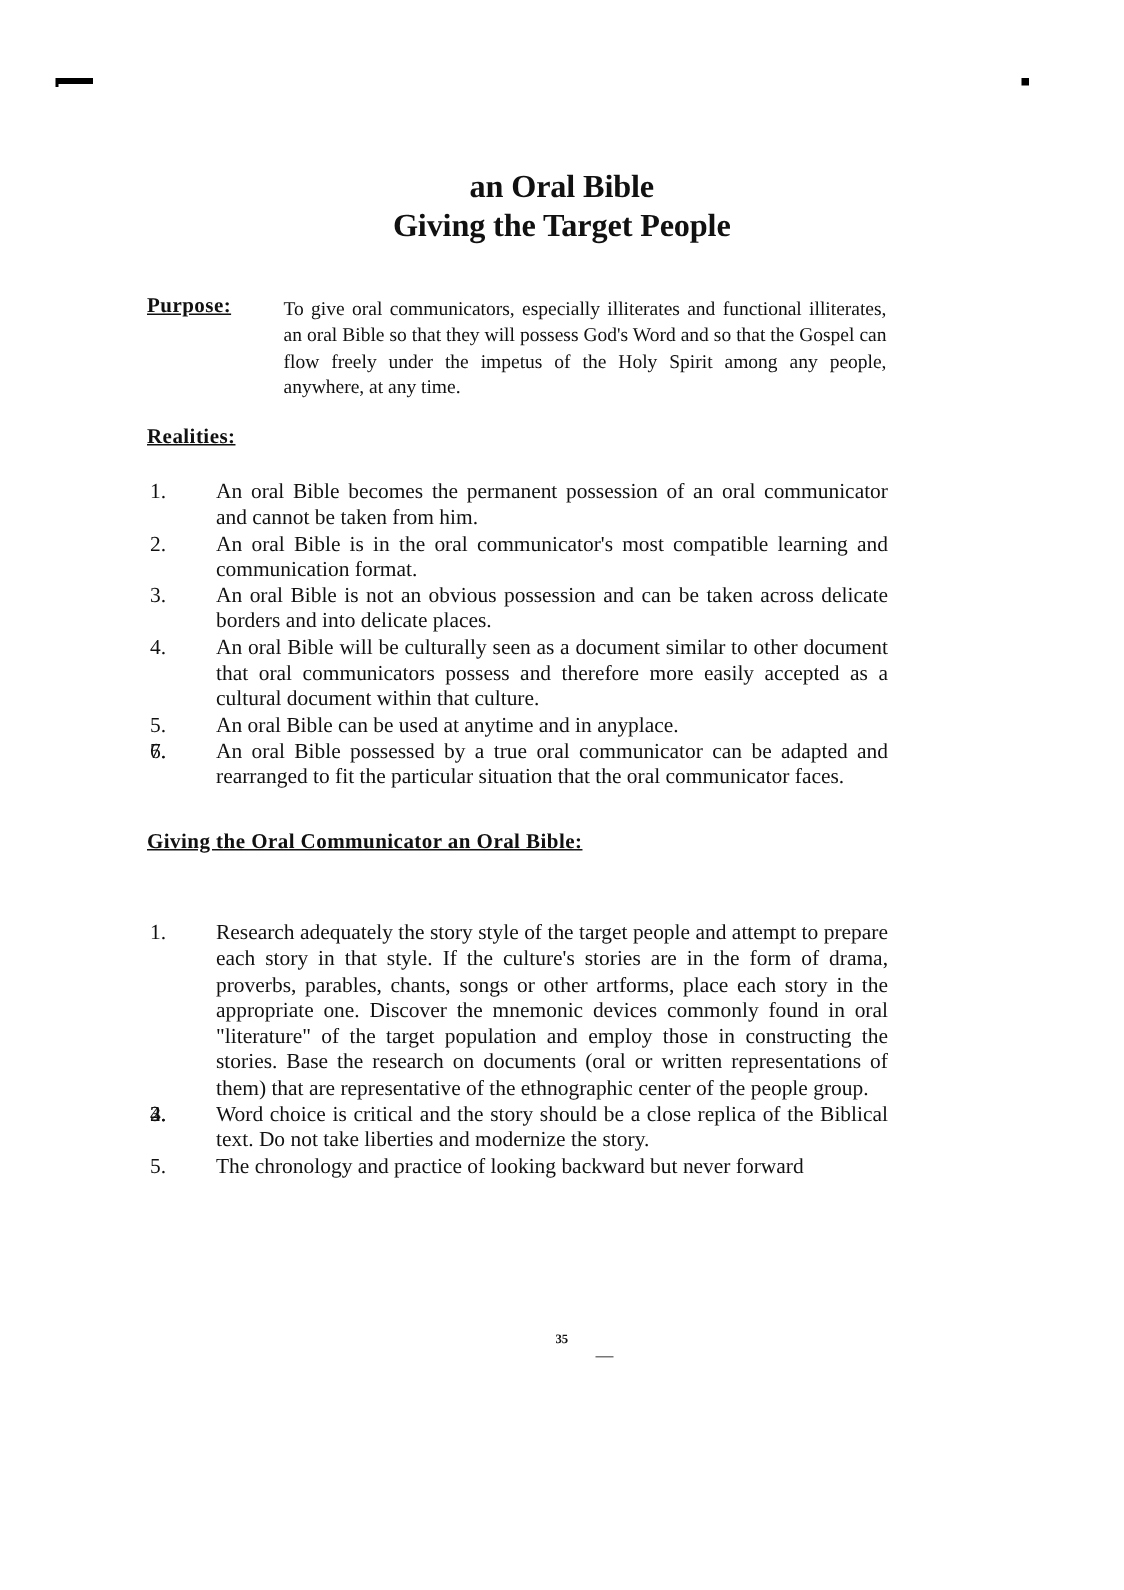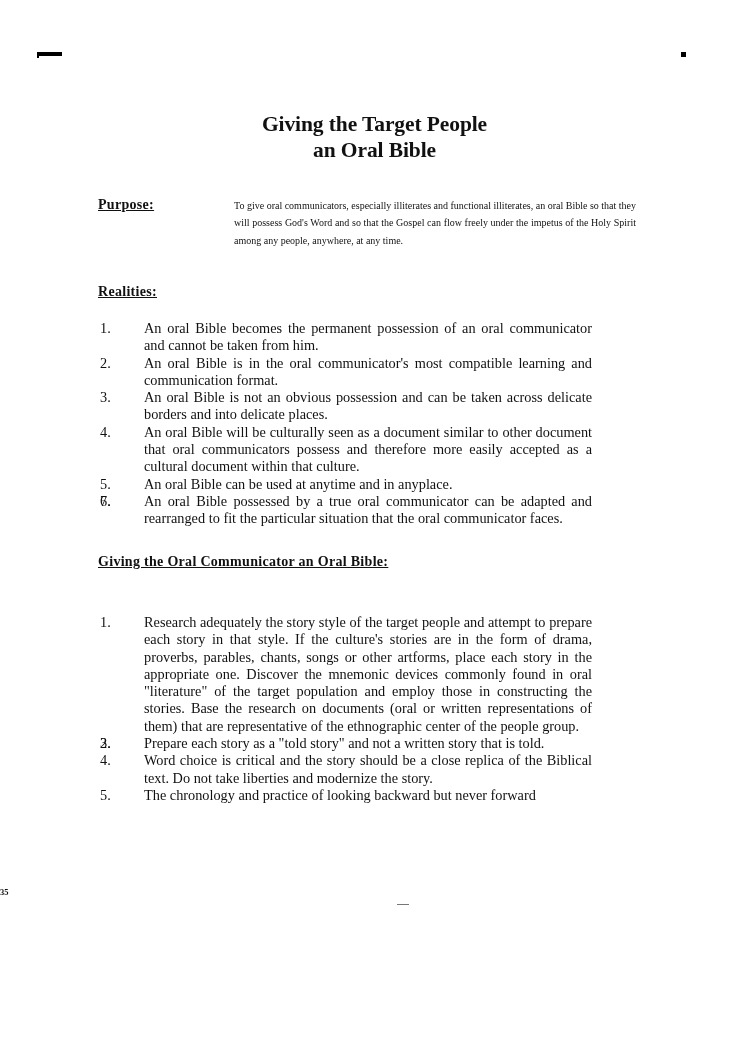--- a/index.html
+++ b/index.html
@@ -5,40 +5,40 @@
   html, body { margin: 0; padding: 0; background: #ffffff; }
   body { width: 749px; height: 1060px; position: relative; overflow: hidden;
          font-family: "Liberation Serif", "DejaVu Serif", serif; color: #111; }
   .mark-tl { position: absolute; left: 37px; top: 52px; width: 25px; height: 4px; background: #000; }
   .mark-tl::after { content: ""; position: absolute; left: 0; top: 4px; width: 2px; height: 2px; background: #000; }
   .mark-tr { position: absolute; left: 681px; top: 52px; width: 5px; height: 5px; background: #000; }
   .title { position: absolute; left: 0; width: 749px; top: 111px; text-align: center;
            font-weight: bold; font-size: 21.5px; line-height: 26px; letter-spacing: -0.1px; }
   .label { font-weight: bold; font-size: 14px; letter-spacing: 0.3px; text-decoration: underline; }
   .purpose-label { position: absolute; left: 98px; top: 197px; }
-  .purpose-text { position: absolute; left: 189px; top: 197px; width: 402px; font-size: 10px;
-                  line-height: 17.3px; text-align: justify; margin-left: 45px; }
+  .purpose-text { position: absolute; left: 189px; top: 197px; width: 402px; font-size: 13px;
+                  line-height: 17.3px; text-align: justify; }
   .section-head { position: absolute; left: 98px; }
   .list { position: absolute; left: 98px; width: 494px; margin: 0; padding: 0; list-style: none; }
   .list li { position: relative; padding-left: 46px; font-size: 14.3px; line-height: 17.3px;
              text-align: justify; }
   .list li .num { position: absolute; left: 2px; top: 0; }
-  .page-num { position: absolute; left: 0; width: 749px; text-align: left; top: 887px;
+  .page-num { position: absolute; left: 0; width: 749px; text-align: center; top: 887px;
               font-weight: bold; font-size: 8.5px; }
   .speck { position: absolute; left: 397px; top: 904px; width: 12px; height: 1px; background: #777; }
 </style>
 </head>
 <body>
 
 <div class="mark-tl"></div>
 <div class="mark-tr"></div>
 
 <div class="title">
+  <div>an Oral Bible</div>
   <div>Giving the Target People</div>
-  <div>an Oral Bible</div>
 </div>
 
 <div class="label purpose-label">Purpose:</div>
 <div class="purpose-text">To give oral communicators, especially illiterates and functional illiterates, an oral Bible so that they will possess God's Word and so that the Gospel can flow freely under the impetus of the Holy Spirit among any people, anywhere, at any time.</div>
 
 <div class="label section-head" style="top:284px;text-align:right;">Realities:</div>
 
 <ul class="list" style="top:320px;">
   <li><span class="num">1.</span><span>An oral Bible becomes the permanent possession of an oral communicator and cannot be taken from him.</span></li>
   <li><span class="num">2.</span><span>An oral Bible is in the oral communicator's most compatible learning and communication format.</span></li>
@@ -47,19 +47,19 @@
   <li><span class="num">5.</span><span>An oral Bible can be used at anytime and in anyplace.</span></li>
   <li><span class="num">6.</span></li>
   <li><span class="num">7.</span><span>An oral Bible possessed by a true oral communicator can be adapted and rearranged to fit the particular situation that the oral communicator faces.</span></li>
 </ul>
 
 <div class="label section-head" style="top:554px;">Giving the Oral Communicator an Oral Bible:</div>
 
 <ul class="list" style="top:614px;">
   <li><span class="num">1.</span><span>Research adequately the story style of the target people and attempt to prepare each story in that style.  If the culture's stories are in the form of drama, proverbs, parables, chants, songs or other artforms, place each story in the appropriate one.  Discover the mnemonic devices commonly found in oral "literature" of the target population and employ those in constructing the stories.  Base the research on documents (oral or written representations of them) that are representative of the ethnographic center of the people group.</span></li>
   <li><span class="num">2.</span></li>
-  <li><span class="num">3.</span><span>Prepare each story as a "told story" and not a written story that is told.</span></li>
+  <li><span class="num">3.</span></li>
   <li><span class="num">4.</span><span>Word choice is critical and the story should be a close replica of the Biblical text.  Do not take liberties and modernize the story.</span></li>
   <li><span class="num">5.</span><span>The chronology and practice of looking backward but never forward</span></li>
 </ul>
 
 <div class="page-num">35</div>
 <div class="speck"></div>
 
 </body></html>

